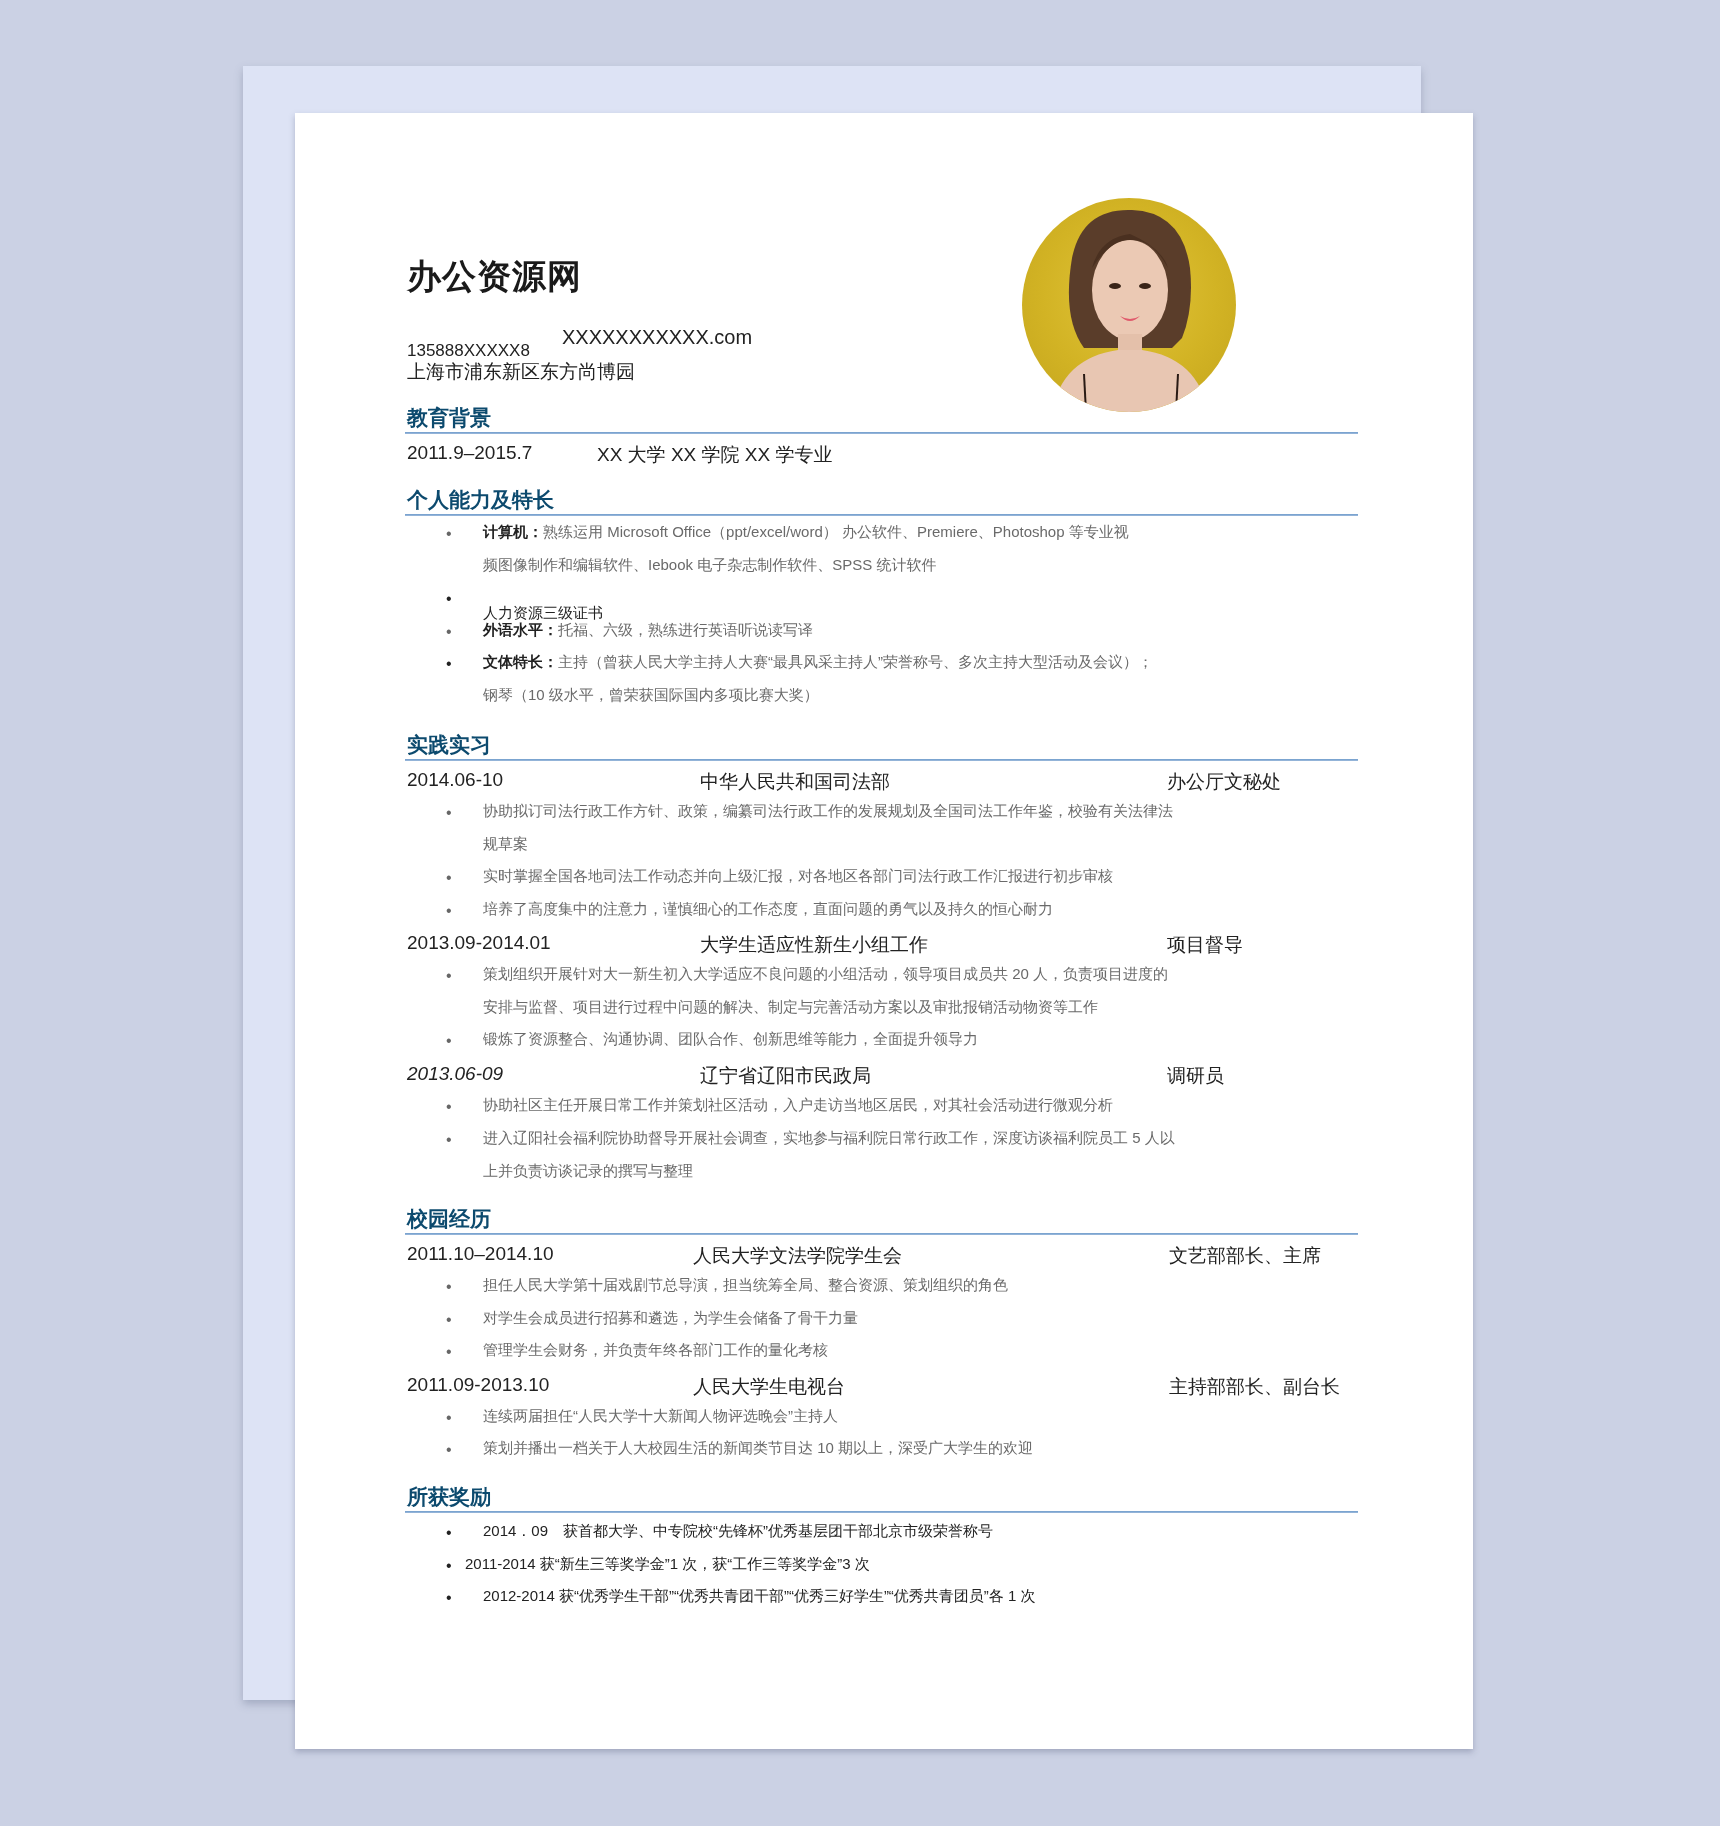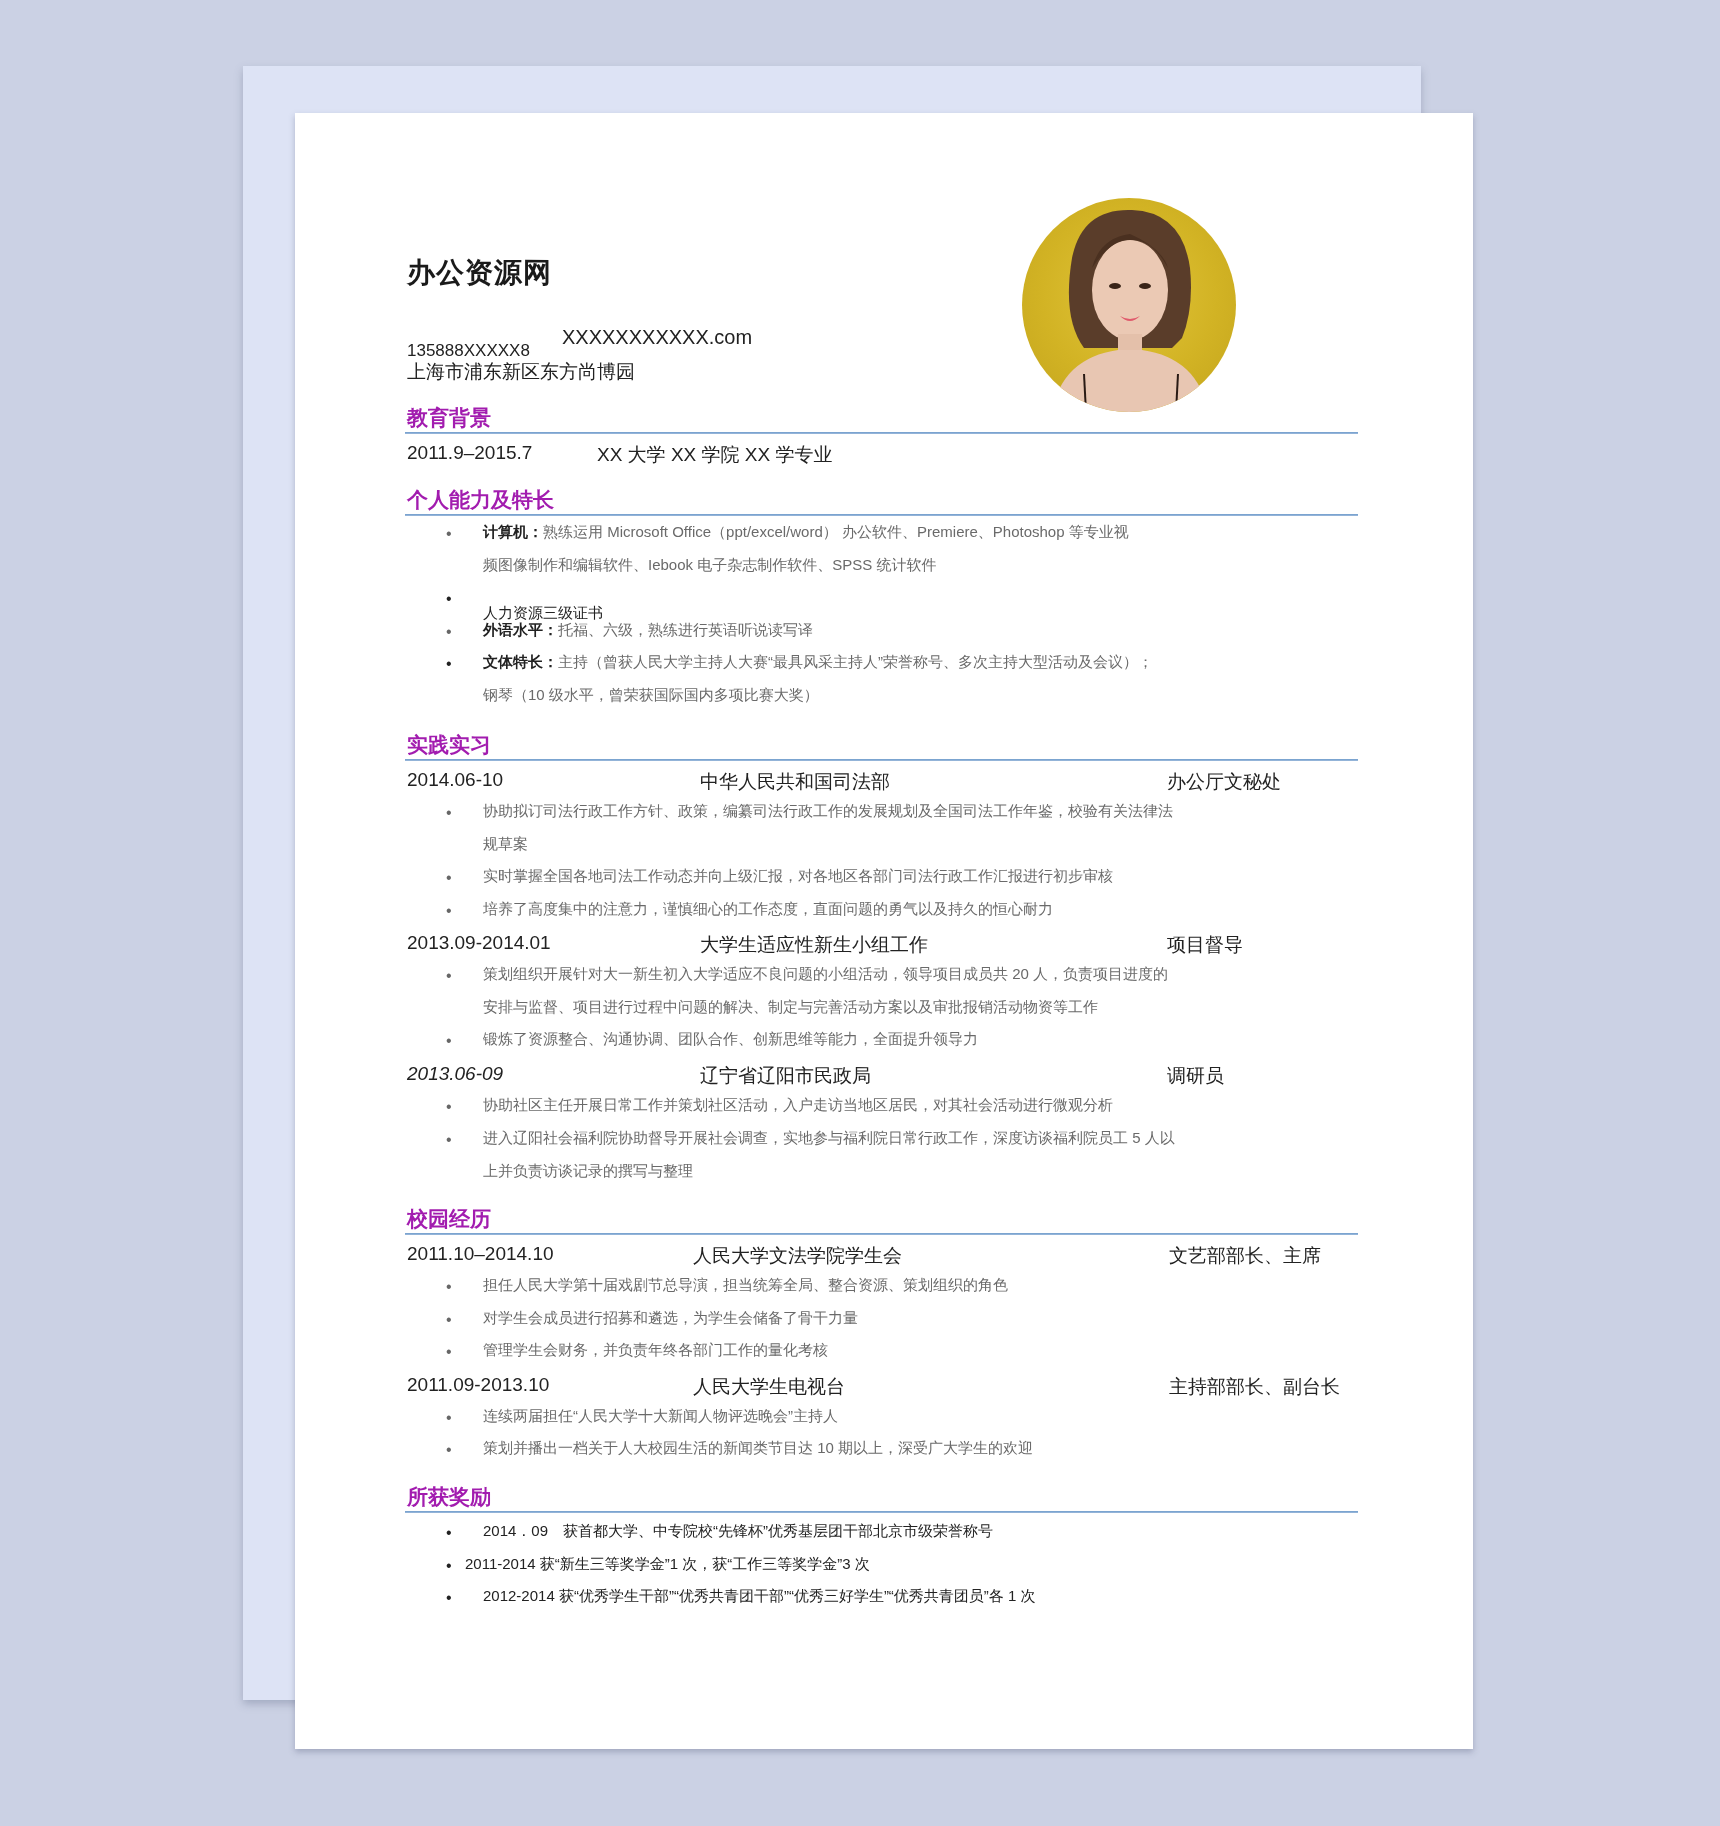--- a/index.html
+++ b/index.html
@@ -1,26 +1,26 @@
 <!DOCTYPE html>
 <html><head>
 <meta charset="utf-8">
 <style>
   html,body{margin:0;padding:0;}
   body{width:1720px;height:1826px;background:#cbd1e4;position:relative;overflow:hidden;font-family:"Liberation Sans","DejaVu Sans",sans-serif;}
   .back-sheet{position:absolute;left:243px;top:66px;width:1178px;height:1634px;background:#dde3f5;box-shadow:0 4px 8px rgba(90,100,130,0.35);}
   .page{position:absolute;left:295px;top:113px;width:1178px;height:1636px;background:#ffffff;box-shadow:0 3px 6px rgba(80,90,120,0.35);}
   .abs{position:absolute;white-space:nowrap;}
-  .name{left:407px;top:254px;font-size:28px;font-weight:bold;color:#1a1a1a;letter-spacing:1px;}
+  .name{left:407px;top:254px;font-size:34px;font-weight:bold;color:#1a1a1a;letter-spacing:1px;}
   .contact{font-size:19px;color:#222;}
   .phone{left:407px;top:341px;font-size:17px;}
   .email{left:562px;top:326px;font-size:20px;}
   .address{left:407px;top:359px;font-size:19px;}
   .photo{position:absolute;left:1022px;top:198px;width:214px;height:214px;border-radius:50%;overflow:hidden;background:radial-gradient(circle at 50% 45%,#e2c53a 0%,#d2b324 55%,#c2a31c 100%);}
-  .sec-title{font-size:21px;font-weight:bold;color:#a21caf;}
+  .sec-title{font-size:21px;font-weight:bold;color:#0c4a6e;}
   .rule{position:absolute;left:405px;width:953px;height:2px;background:linear-gradient(#6f9ccc,#9fbbdc);}
   .row{font-size:19px;color:#222;}
   .bul{font-size:15px;color:#6a6a6a;}
   .dot{position:absolute;font-size:16px;color:#666;}
   .dark{color:#222;}
   .lbl{color:#222;font-weight:bold;}
 </style>
 </head>
 <body>
 

